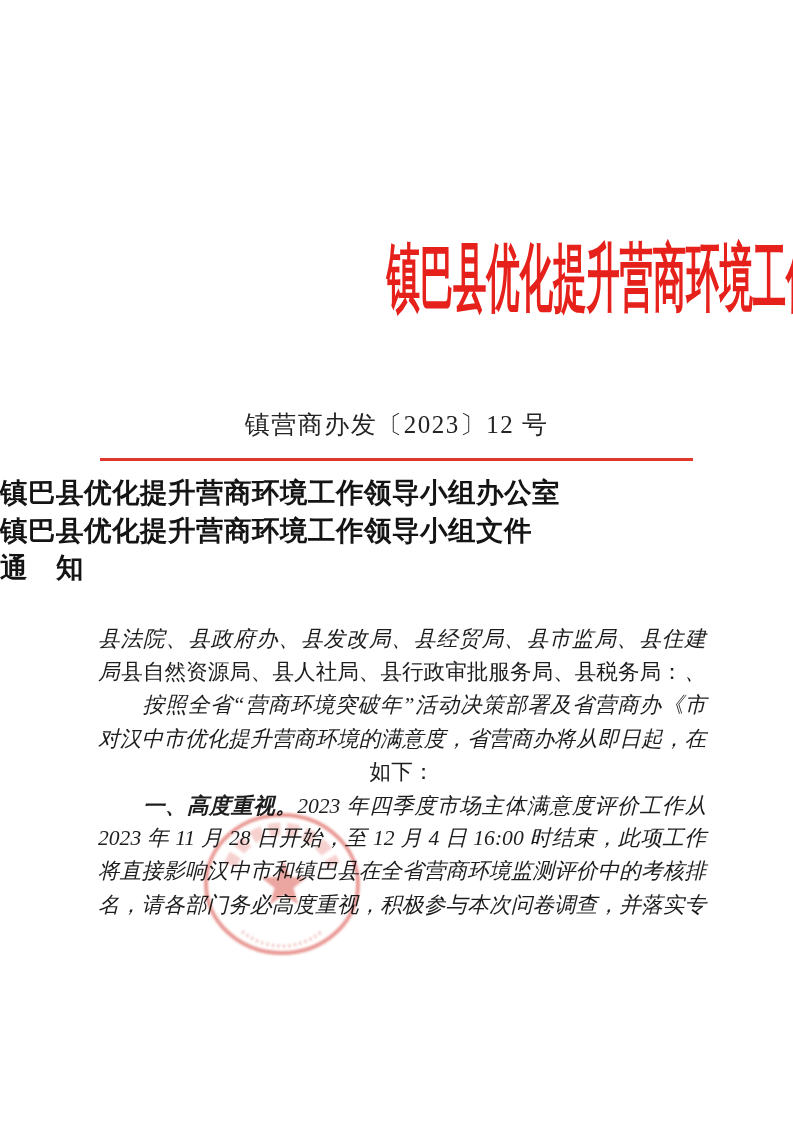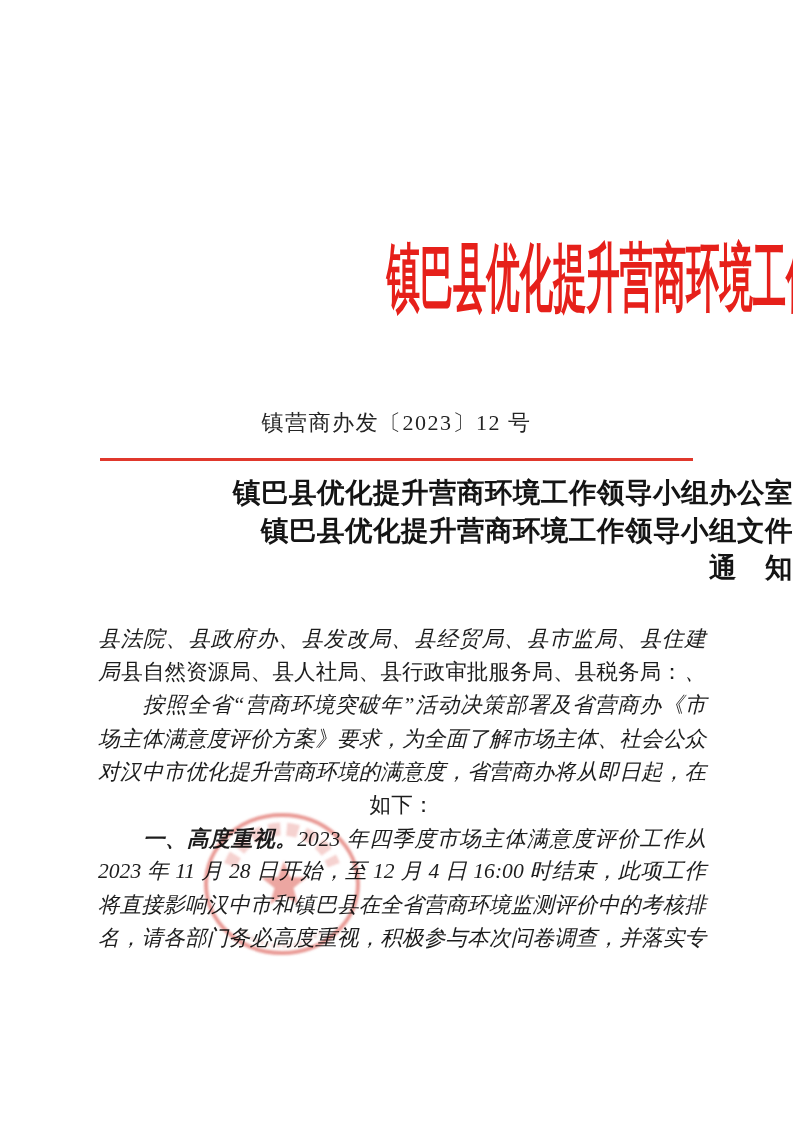--- a/index.html
+++ b/index.html
@@ -31,33 +31,33 @@
     font-size:74px;
     line-height:88px;
     white-space:nowrap;
     transform:scaleX(0.45);
     transform-origin:center center;
   }
   
   .doc-number{
     position:absolute;top:408px;left:0;width:793px;
     text-align:center;
-    font-size:22px;
+    font-size:25px;
     letter-spacing:1.5px;
     color:#242424;
   }
   
   .red-rule{
     position:absolute;top:458px;left:100px;width:593px;height:3px;
     background:var(--rule-red);
   }
   
   .doc-title{
     position:absolute;top:474px;left:0;width:793px;
-    text-align:right;
+    text-align:left;
     font-weight:bold;
     font-size:27.5px;
     line-height:37.5px;
     letter-spacing:0.5px;
     color:#141414;
   }
   
   .body-text{
     position:absolute;top:623px;left:98px;width:608px;
     font-size:21.6px;
@@ -105,21 +105,20 @@
   <div class="doc-title">
     <div>镇巴县优化提升营商环境工作领导小组办公室</div>
     <div>镇巴县优化提升营商环境工作领导小组文件</div>
     <div>通　知</div>
   </div>
 
   <div class="body-text">
       <div class="body-line j"><span>县法院、县政府办、县发改局、县经贸局、县市监局、县住建局、</span></div>
       <div class="body-line"><span>县自然资源局、县人社局、县行政审批服务局、县税务局：</span></div>
       <div class="body-line j"><span>　　按照全省“营商环境突破年”活动决策部署及省营商办《市</span></div>
-      <div class="body-line j"><span>场主体满意度评价方案》要求，为全面了解市场主体、社会公众</span></div>
       <div class="body-line j"><span>对汉中市优化提升营商环境的满意度，省营商办将从即日起，在</span></div>
       <div class="body-line"><span>如下：</span></div>
       <div class="body-line j"><span>　　</span><span class="b">一、高度重视。</span><span>2023 年四季度市场主体满意度评价工作从</span></div>
       <div class="body-line j"><span>2023 年 11 月 28 日开始，至 12 月 4 日 16:00 时结束，此项工作</span></div>
       <div class="body-line j"><span>将直接影响汉中市和镇巴县在全省营商环境监测评价中的考核排</span></div>
       <div class="body-line j"><span>名，请各部门务必高度重视，积极参与本次问卷调查，并落实专</span></div>
     </div>
 
   <svg class="seal" viewBox="0 0 172 160" xmlns="http://www.w3.org/2000/svg">
     <defs>

